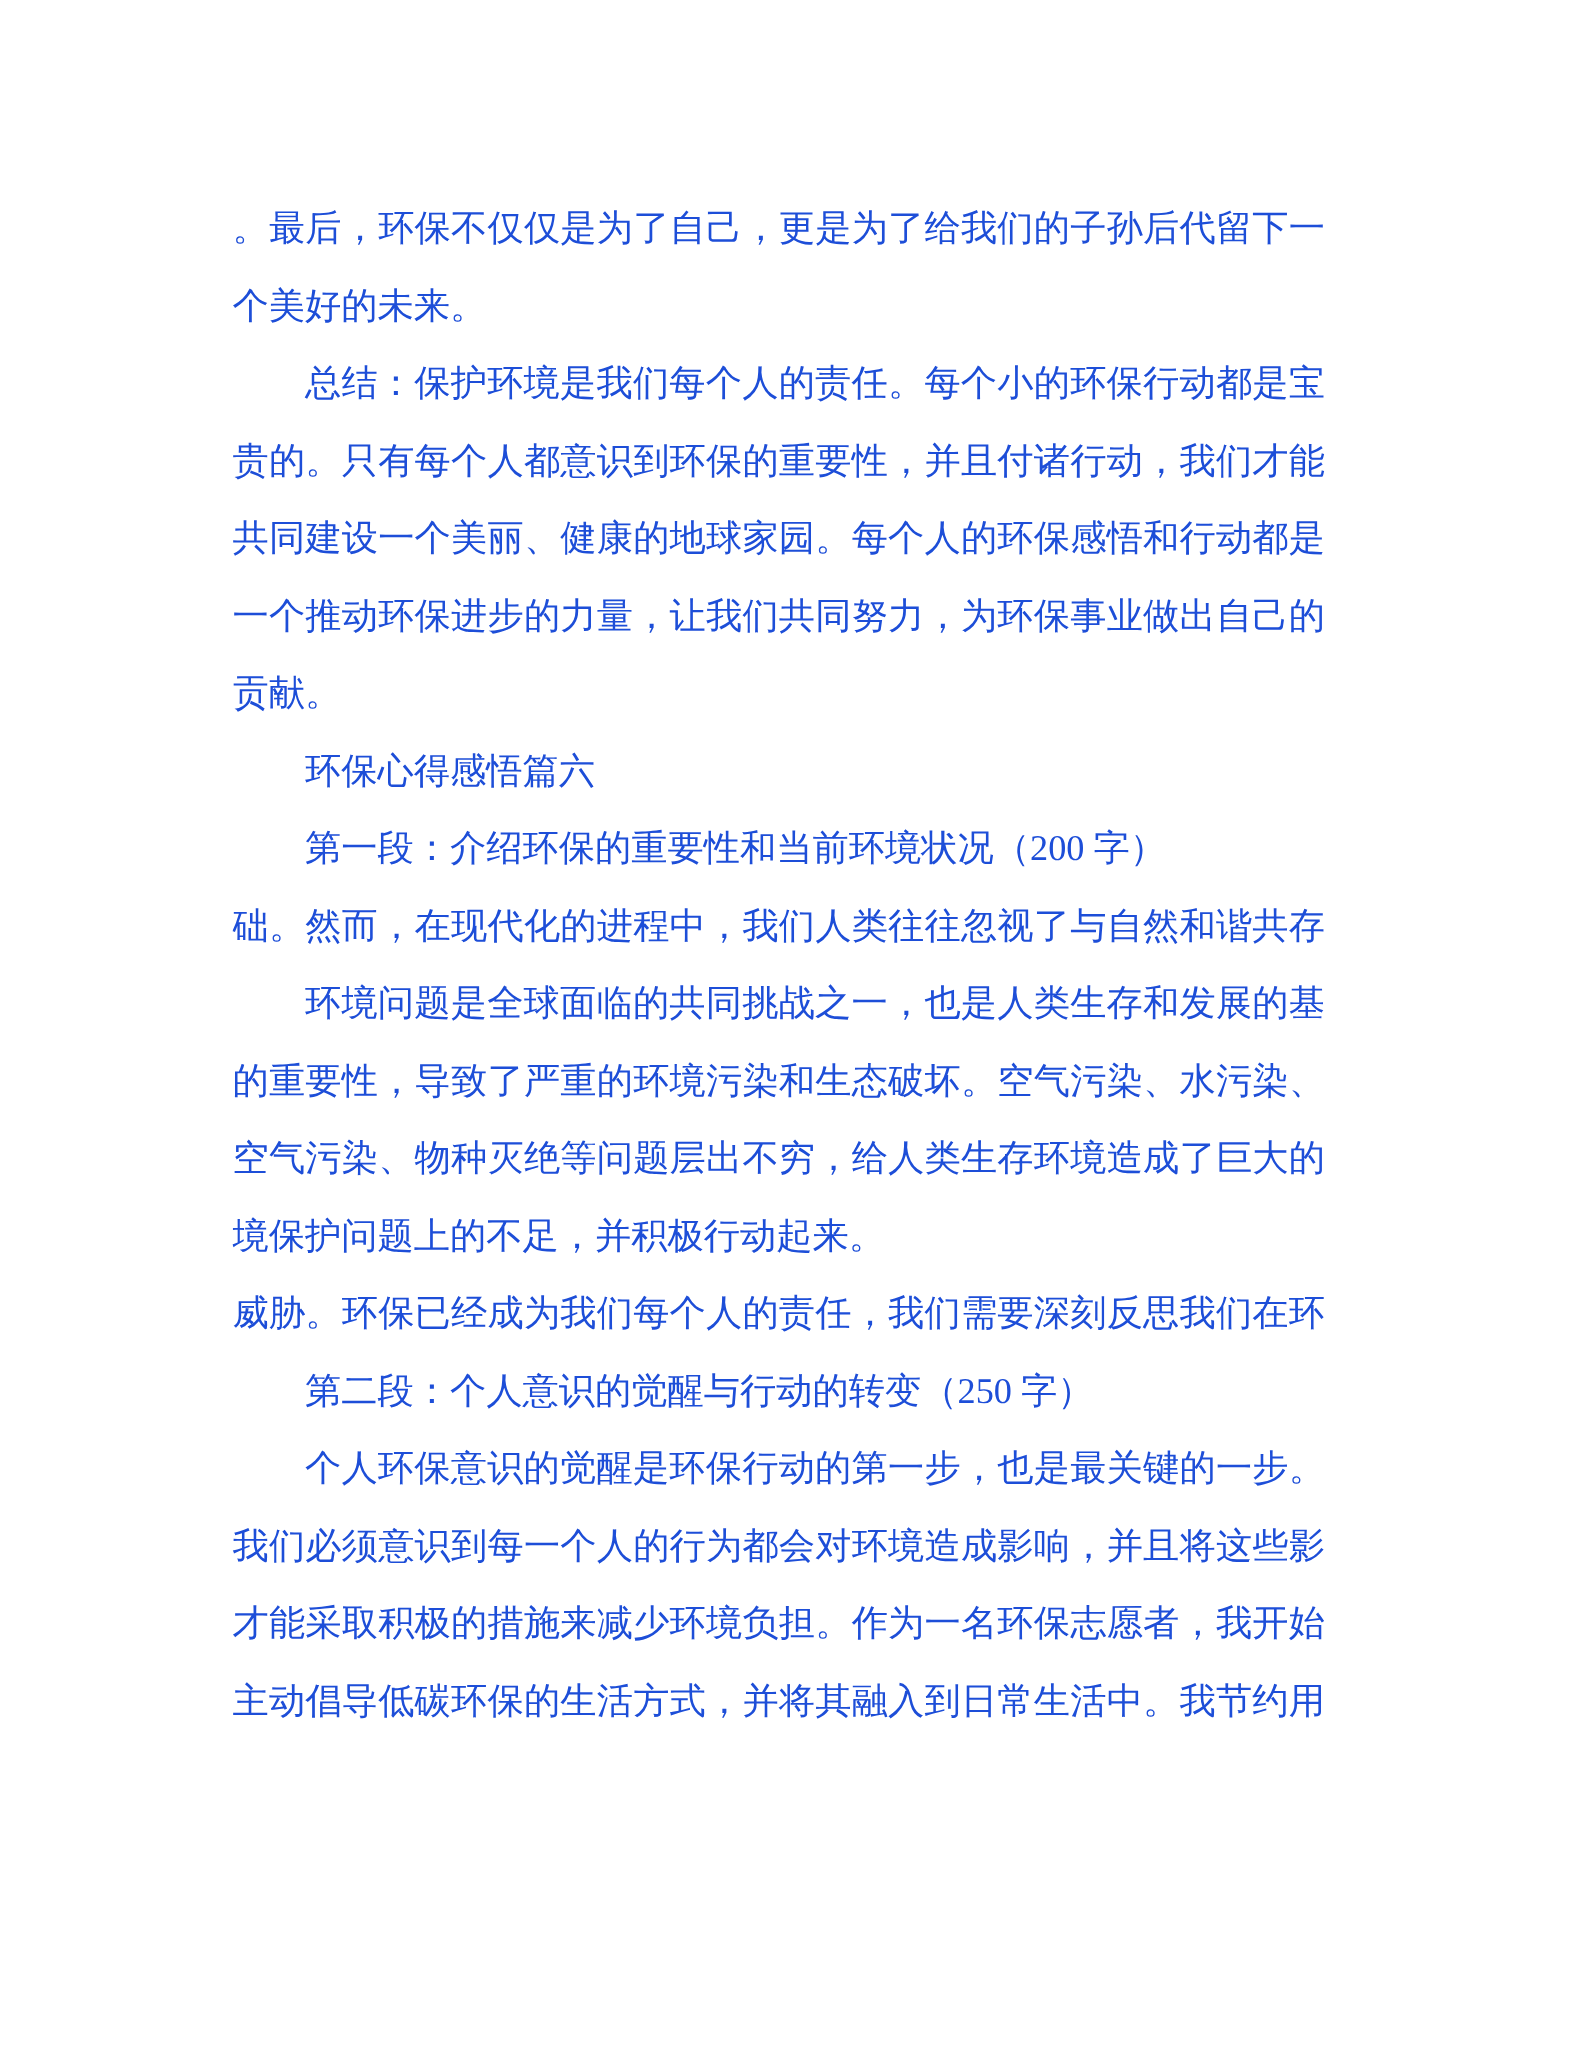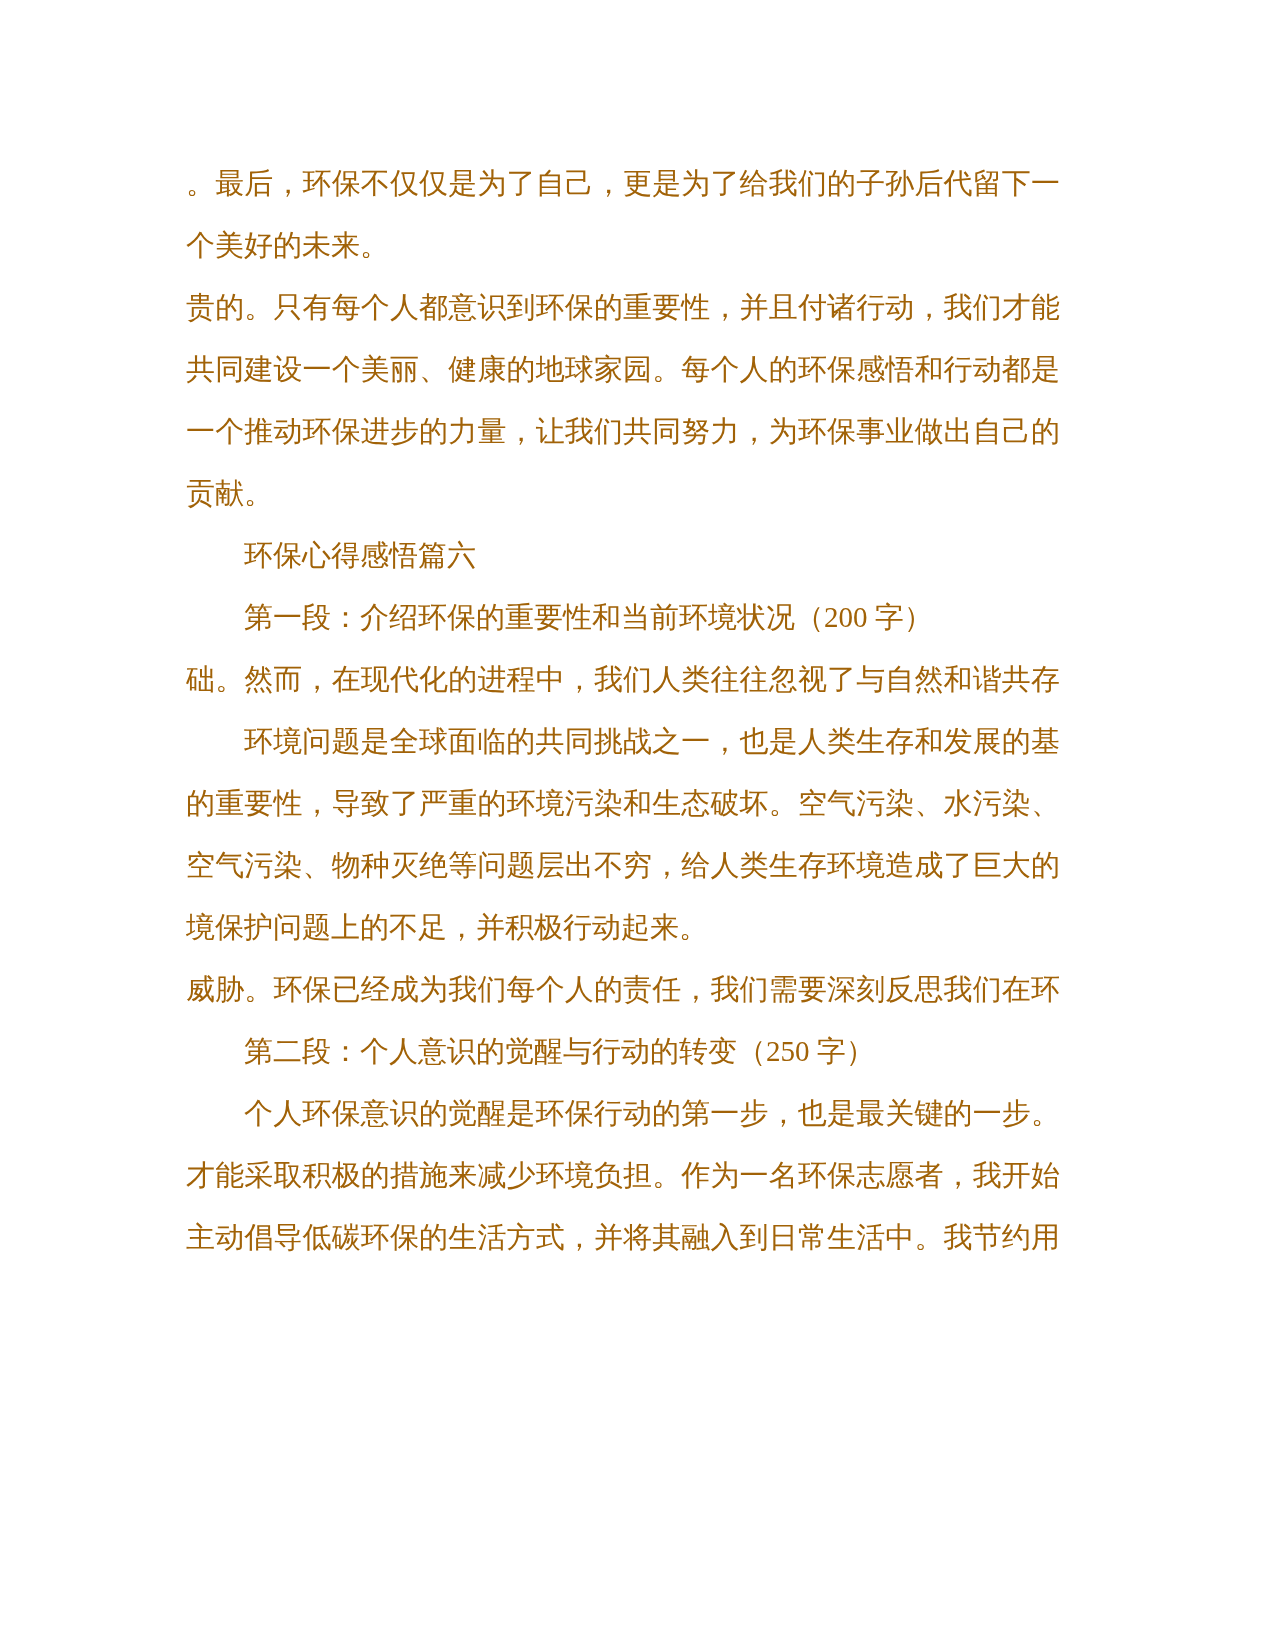--- a/index.html
+++ b/index.html
@@ -38,33 +38,35 @@
     text-align-last: left;
   }
   .line.indent {
     text-indent: 58px;
   }
 </style>
 </head>
 <body>
 
 <div class="page" style="background: rgb(255, 255, 255);">
-  <div class="text-block" id="text-lines" style="color: #a16207;">
+  <div class="text-block" id="text-lines" style="color: #1d4ed8;">
       <div class="line just">。最后，环保不仅仅是为了自己，更是为了给我们的子孙后代留下一</div>
       <div class="line short">个美好的未来。</div>
+      <div class="line just indent">总结：保护环境是我们每个人的责任。每个小的环保行动都是宝</div>
       <div class="line just">贵的。只有每个人都意识到环保的重要性，并且付诸行动，我们才能</div>
       <div class="line just">共同建设一个美丽、健康的地球家园。每个人的环保感悟和行动都是</div>
       <div class="line just">一个推动环保进步的力量，让我们共同努力，为环保事业做出自己的</div>
       <div class="line short">贡献。</div>
       <div class="line short indent">环保心得感悟篇六</div>
       <div class="line short indent">第一段：介绍环保的重要性和当前环境状况（200 字）</div>
       <div class="line just">础。然而，在现代化的进程中，我们人类往往忽视了与自然和谐共存</div>
       <div class="line just indent">环境问题是全球面临的共同挑战之一，也是人类生存和发展的基</div>
       <div class="line just">的重要性，导致了严重的环境污染和生态破坏。空气污染、水污染、</div>
       <div class="line just">空气污染、物种灭绝等问题层出不穷，给人类生存环境造成了巨大的</div>
       <div class="line short">境保护问题上的不足，并积极行动起来。</div>
       <div class="line just">威胁。环保已经成为我们每个人的责任，我们需要深刻反思我们在环</div>
       <div class="line short indent">第二段：个人意识的觉醒与行动的转变（250 字）</div>
       <div class="line just indent">个人环保意识的觉醒是环保行动的第一步，也是最关键的一步。</div>
+      <div class="line just">我们必须意识到每一个人的行为都会对环境造成影响，并且将这些影</div>
       <div class="line just">才能采取积极的措施来减少环境负担。作为一名环保志愿者，我开始</div>
       <div class="line just">主动倡导低碳环保的生活方式，并将其融入到日常生活中。我节约用</div>
     </div>
 </div>
 
 </body></html>

